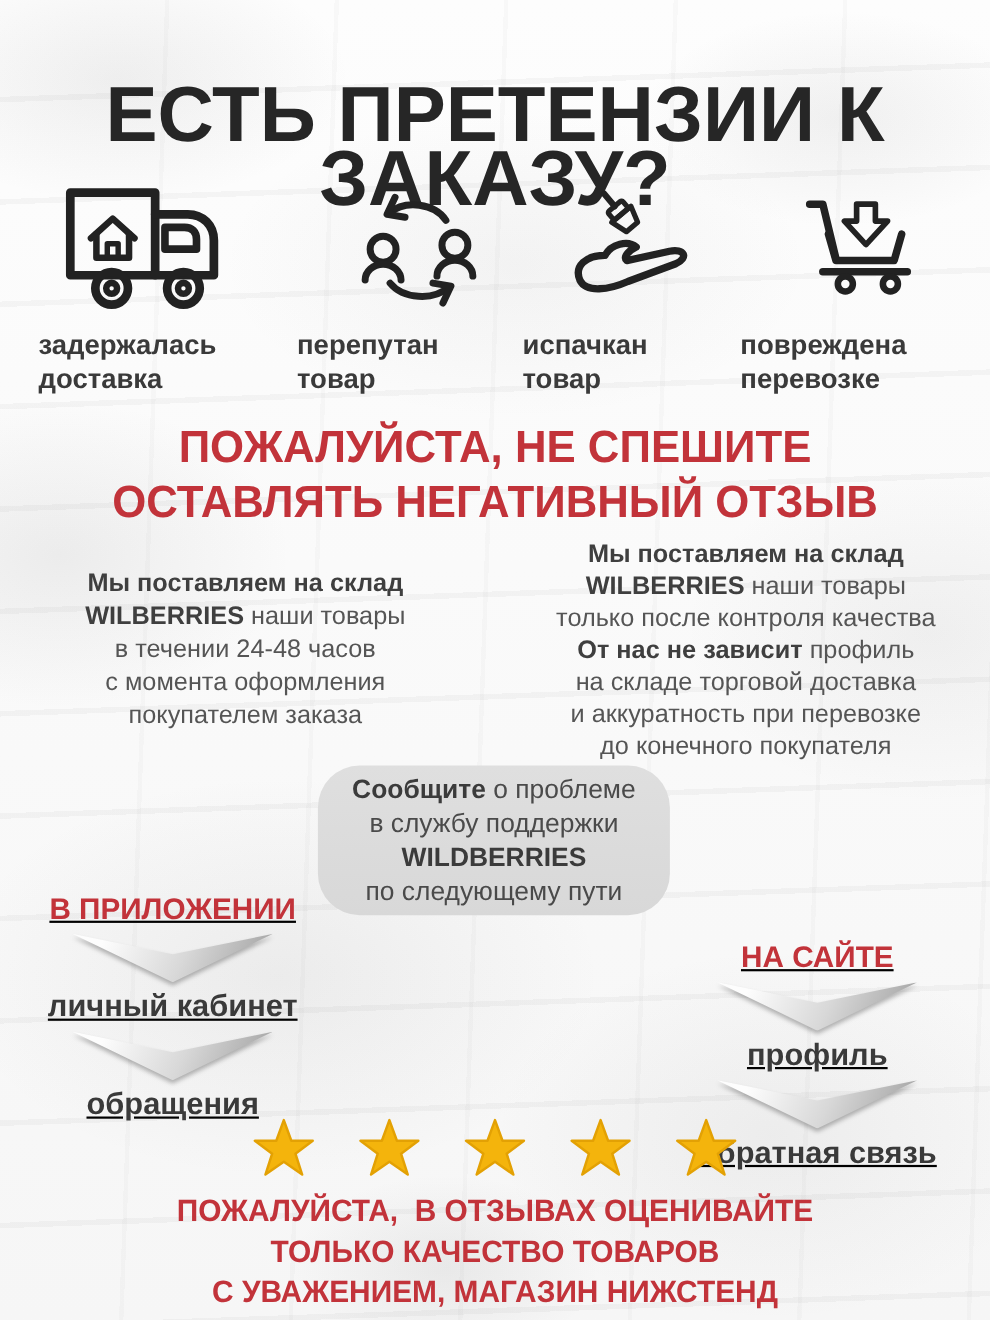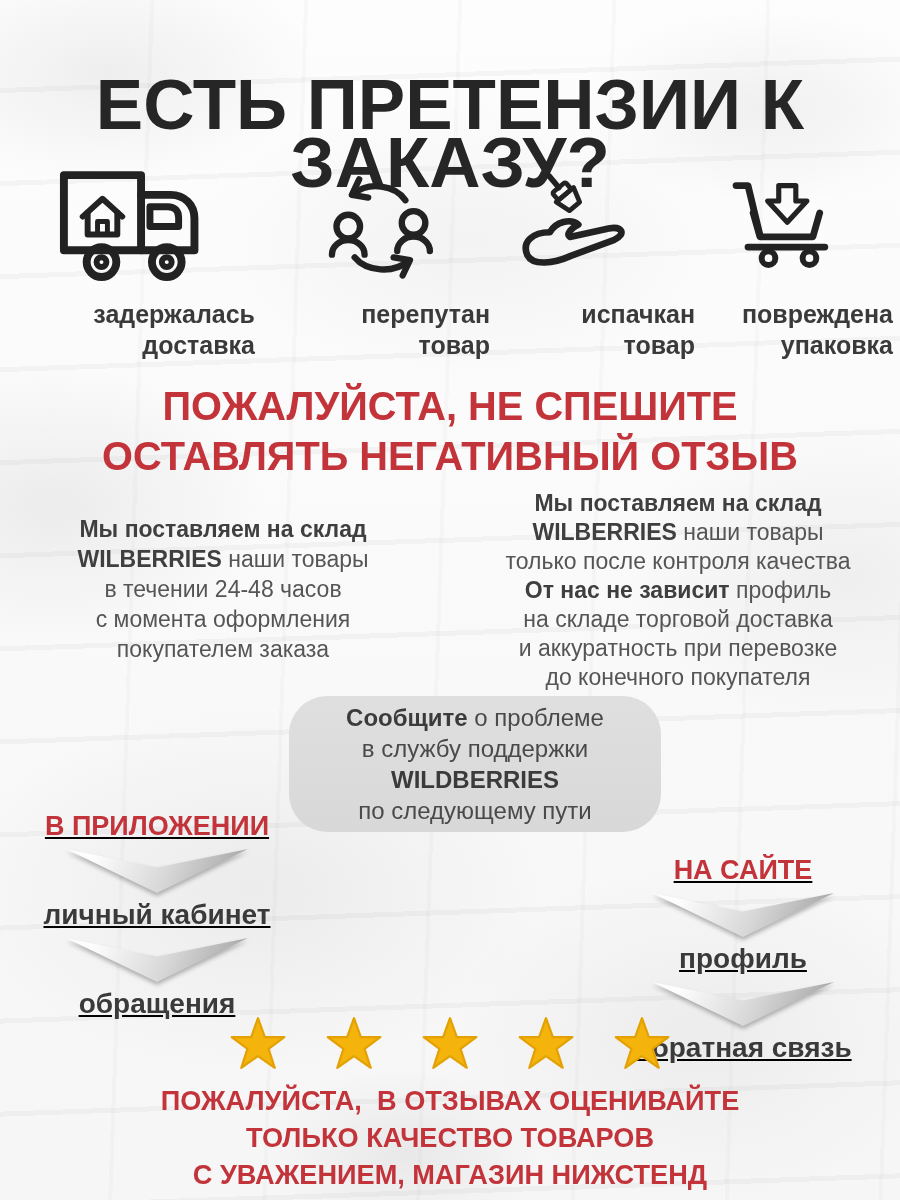--- a/index.html
+++ b/index.html
@@ -28,38 +28,38 @@
       radial-gradient(200px 120px at 45% 96%, rgba(110,110,110,.10), transparent 70%),
       repeating-linear-gradient(178deg, transparent 0 88px, rgba(0,0,0,.030) 88px 93px),
       repeating-linear-gradient(92deg, transparent 0 150px, rgba(0,0,0,.018) 150px 154px),
       linear-gradient(#fdfdfd,#f6f6f6);
   }
   .title{
     position:absolute;top:76px;left:0;right:0;text-align:center;
     font-size:71px;line-height:58px;font-weight:800;color:var(--ink);letter-spacing:0;
   }
   
-  .issue{position:absolute;top:163px;width:220px;text-align:right;}
+  .issue{position:absolute;top:163px;width:220px;text-align:left;}
   .i1{left:35px}.i2{left:270px}.i3{left:475px}.i4{left:673px}
   .issue .art{height:128px;display:flex;align-items:center;justify-content:center;}
   .issue svg{stroke:#222;fill:none;stroke-linecap:round;stroke-linejoin:round;}
   .issue-label{margin-top:8px;font-size:25px;line-height:31px;font-weight:bold;color:var(--label);}
   
   .warning{
     position:absolute;top:381px;left:0;right:0;text-align:center;
     color:var(--accent);font-weight:800;font-size:41px;line-height:50px;transform:scaleX(.97);
   }
   
   .info{position:absolute;text-align:center;font-size:23px;color:var(--body);}
   .info b{color:#3f3f3f;}
   .info-left{left:48px;width:350px;top:514px;line-height:30px;}
   .info-right{left:478px;width:400px;top:489px;line-height:29px;}
   
   .bubble{
-    position:absolute;left:289px;top:696px;width:372px;height:136px;border-radius:38px;
+    position:absolute;left:289px;top:696px;width:320px;height:136px;border-radius:38px;
     background:linear-gradient(180deg,#dfdfdf,var(--bubble));
     display:flex;flex-direction:column;justify-content:center;
     text-align:center;font-size:24px;line-height:31px;color:#4a4a4a;
   }
   .bubble b{color:#3b3b3b;}
   
   .path-col{position:absolute;width:250px;text-align:center;text-decoration:underline;}
   .path-app{left:32px;top:810px;}
   .path-site{left:618px;top:810px;margin-top:44px;}
   .path-heading{color:var(--accent);font-weight:800;font-size:27px;line-height:32px;}
@@ -150,21 +150,21 @@
         <path d="M20 14 H34 L48 72" stroke-width="8"></path>
         <path d="M40 46 L48 74 H110 L118 46" stroke-width="8"></path>
         <path d="M34 86 H124" stroke-width="8"></path>
         <circle cx="58" cy="99" r="8" stroke-width="7"></circle>
         <circle cx="106" cy="99" r="8" stroke-width="7"></circle>
         <path d="M70 14 H90 V32 H103 L80 57 L57 32 H70 Z" stroke-width="6"></path>
       </svg>
     </div>
     <div class="issue-label">
       <div>повреждена</div>
-      <div>упаковка</div>
+      <div>перевозке</div>
     </div>
   </div>
 
   <div class="warning">
     <div>ПОЖАЛУЙСТА, НЕ СПЕШИТЕ</div>
     <div>ОСТАВЛЯТЬ НЕГАТИВНЫЙ ОТЗЫВ</div>
   </div>
 
   <div class="info info-left">
     <div><b>Мы поставляем на склад</b></div>

